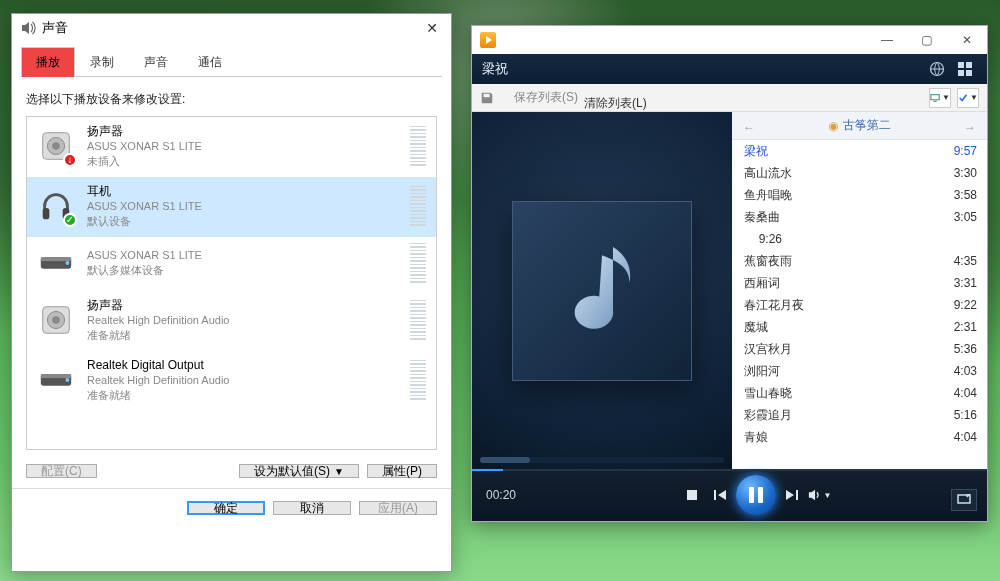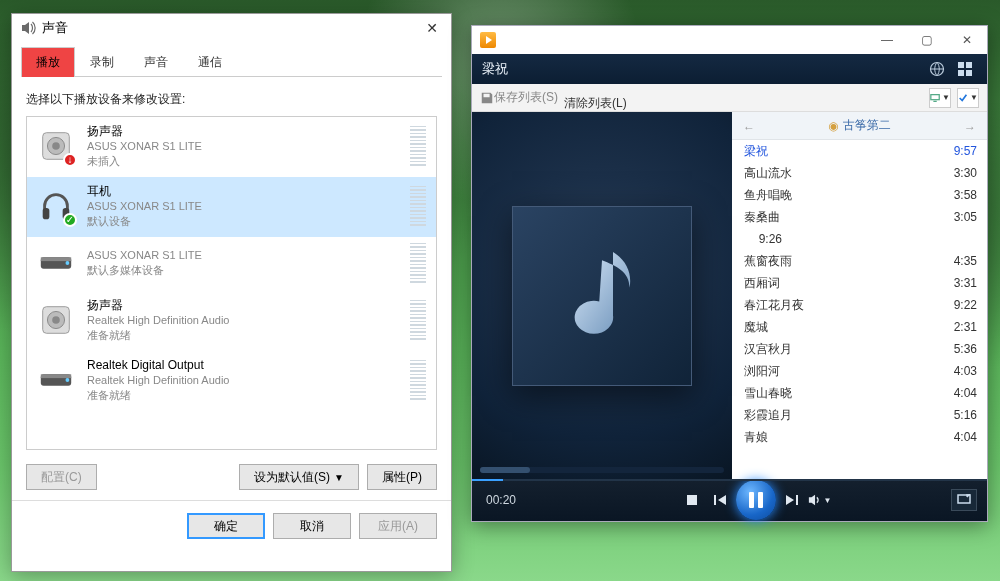--- a/index.html
+++ b/index.html
@@ -41,21 +41,21 @@
 .badge.red { background: #d22; }
 .badge.green { background: #2a2; }
 .dev-text { flex: 1; line-height: 1.35; }
 .dev-text .name { color: #000; font-size: 12px; }
 .dev-text .driver, .dev-text .status { color: #888; font-size: 11px; }
 .level-bar { width: 16px; height: 40px; display: flex; flex-direction: column-reverse; justify-content: flex-start; gap: 2px; }
 .level-bar span { display: block; height: 2px; background: #cfd8df; }
 
 .btn-row { display: flex; gap: 8px; margin-top: 14px; align-items: center; }
 .btn-row .spacer { flex: 1; }
-.win-btn { height: 26px; padding: 0 14px; font-size: 12px; border: 1px solid #adadad; background: #e7e7e7; cursor: pointer; display: inline-flex; align-items: center; gap: 4px; }
+.win-btn { height: 14px; padding: 0 14px; font-size: 12px; border: 1px solid #adadad; background: #e7e7e7; cursor: pointer; display: inline-flex; align-items: center; gap: 4px; }
 .win-btn.disabled { color: #999; }
 .chev { font-size: 10px; }
 
 .dialog-footer { border-top: 1px solid #ddd; padding: 12px 14px; display: flex; justify-content: flex-end; gap: 8px; }
 .dialog-footer .win-btn { width: 78px; justify-content: center; }
 .dialog-footer .win-btn.default { border: 2px solid #3399ff; padding: 0 12px; }
 
 
 .player {
   position: absolute; left: 471px; top: 25px; width: 517px; height: 497px;
@@ -67,21 +67,21 @@
 .player-titlebar .picon::after { content:""; width:0; height:0; border-left:6px solid #fff; border-top:4px solid transparent; border-bottom:4px solid transparent; margin-left:1px; }
 .player-titlebar .spacer { flex: 1; }
 .player-titlebar .wbtn { width: 40px; height: 24px; display: flex; align-items: center; justify-content: center; color: #555; cursor: pointer; }
 
 .player-top { height: 30px; background: linear-gradient(#142942,#0c1e33); display: flex; align-items: center; color: #e8f0f8; padding: 0 10px; }
 .player-top .now { font-size: 13px; }
 .player-top .spacer { flex: 1; }
 .top-ico { width: 24px; height: 24px; display:flex; align-items:center; justify-content:center; color:#cdd; cursor:pointer; margin-left:4px; }
 
 .player-toolbar { height: 28px; background: #f3f3f3; border-bottom: 1px solid #ddd; display: flex; align-items: center; padding: 0 8px; gap: 6px; }
-.player-toolbar .save { color:#888; font-size:12px; display:flex; align-items:center; gap:0; }
+.player-toolbar .save { color:#888; font-size:12px; display:flex; align-items:center; gap:20px; }
 .player-toolbar .save svg { width:14px; height:14px; }
 .player-toolbar .clear { color:#333; font-size:12px; cursor:pointer;margin-top:12px; }
 .player-toolbar .spacer { flex:1; }
 .tool-ico { width:22px; height:20px; display:flex; align-items:center; justify-content:center; cursor:pointer; border:1px solid #ccc; background:#fff; }
 .tool-ico .chev2 { font-size:8px; color:#333; margin-left:2px; }
 
 .player-main { flex: 1; display: flex; background:#fff; }
 .album-pane { width: 260px; background: radial-gradient(circle at 50% 40%, #253a55 0%, #10233a 70%, #091624 100%); display:flex; flex-direction:column; align-items:center; justify-content:center; position:relative; }
 .album-art { width: 180px; height: 180px; background: linear-gradient(135deg,#2a4362,#102338); border:1px solid #445a78; display:flex; align-items:center; justify-content:center; box-shadow: 0 10px 30px rgba(0,0,0,0.5); }
 .album-art svg { width: 90px; height: 110px; }
@@ -93,21 +93,21 @@
 .playlist-header .arrow { width:18px; text-align:center; cursor:pointer; color:#999; }
 .playlist-header .title { flex:1; text-align:center; display:flex; align-items:center; justify-content:center; gap:4px; }
 .playlist-header .disc { color:#d4a040; }
 
 .tracks { flex:1; overflow:hidden; }
 .track { display:flex; padding:2px 10px 2px 12px; font-size:12px; color:#333; line-height:1.5; }
 .track.playing { color:#2255dd; }
 .track .tname { flex:1; white-space:nowrap; overflow:hidden; text-overflow:ellipsis; }
 .track .ttime { width:38px; text-align:right; }
 
-.player-controls { height: 42px; background: linear-gradient(#14202e,#0a1624); display:flex; align-items:center; color:#e0e8f0; padding:8px 14px; gap:4px; position:relative; }
+.player-controls { height: 52px; background: linear-gradient(#14202e,#0a1624); display:flex; align-items:center; color:#e0e8f0; padding:8px 14px; gap:4px; position:relative; }
 .player-controls .elapsed { font-size:12px; color:#cfd8e0; min-width:48px; }
 .ctrl-btn { width:24px; height:24px; display:flex; align-items:center; justify-content:center; cursor:pointer; color:#e0e8f0; }
 .play-btn { width:40px; height:40px; border-radius:50%; background: radial-gradient(circle at 35% 30%, #6db7ff, #1866c8 60%, #0d4a9a); display:flex; align-items:center; justify-content:center; box-shadow: 0 0 12px #2a8cff; cursor:pointer; }
 .play-btn .bars { display:flex; gap:4px; }
 .play-btn .bars span { width:5px; height:16px; background:#fff; border-radius:1px; }
 .seek { position:absolute; top:0; left:0; right:0; height:2px; background:#223448; }
 .seek::after { content:""; position:absolute; left:0; top:0; width:6%; height:2px; background:#3aa0ff; }
 .switch-btn { position:absolute; right:10px; bottom:10px; width:26px; height:22px; border:1px solid #3a4a5a; background:#182838; display:flex; align-items:center; justify-content:center; cursor:pointer; color:#cde; }
 </style>
 </head>

